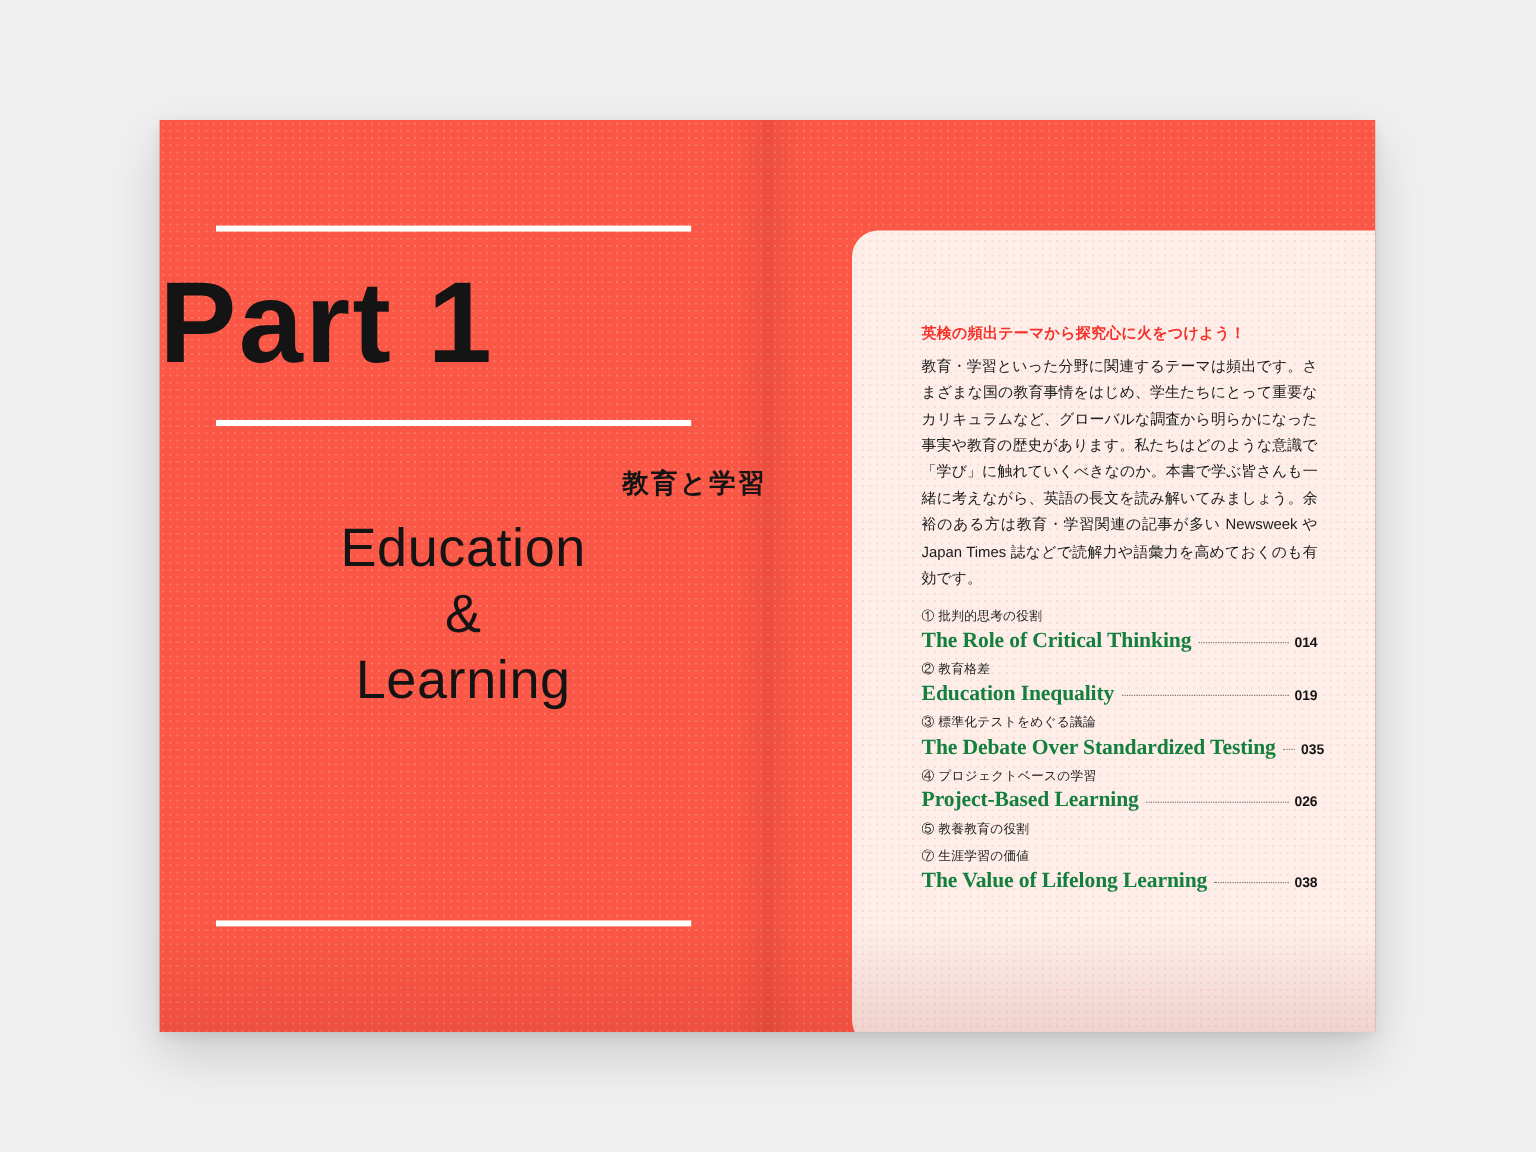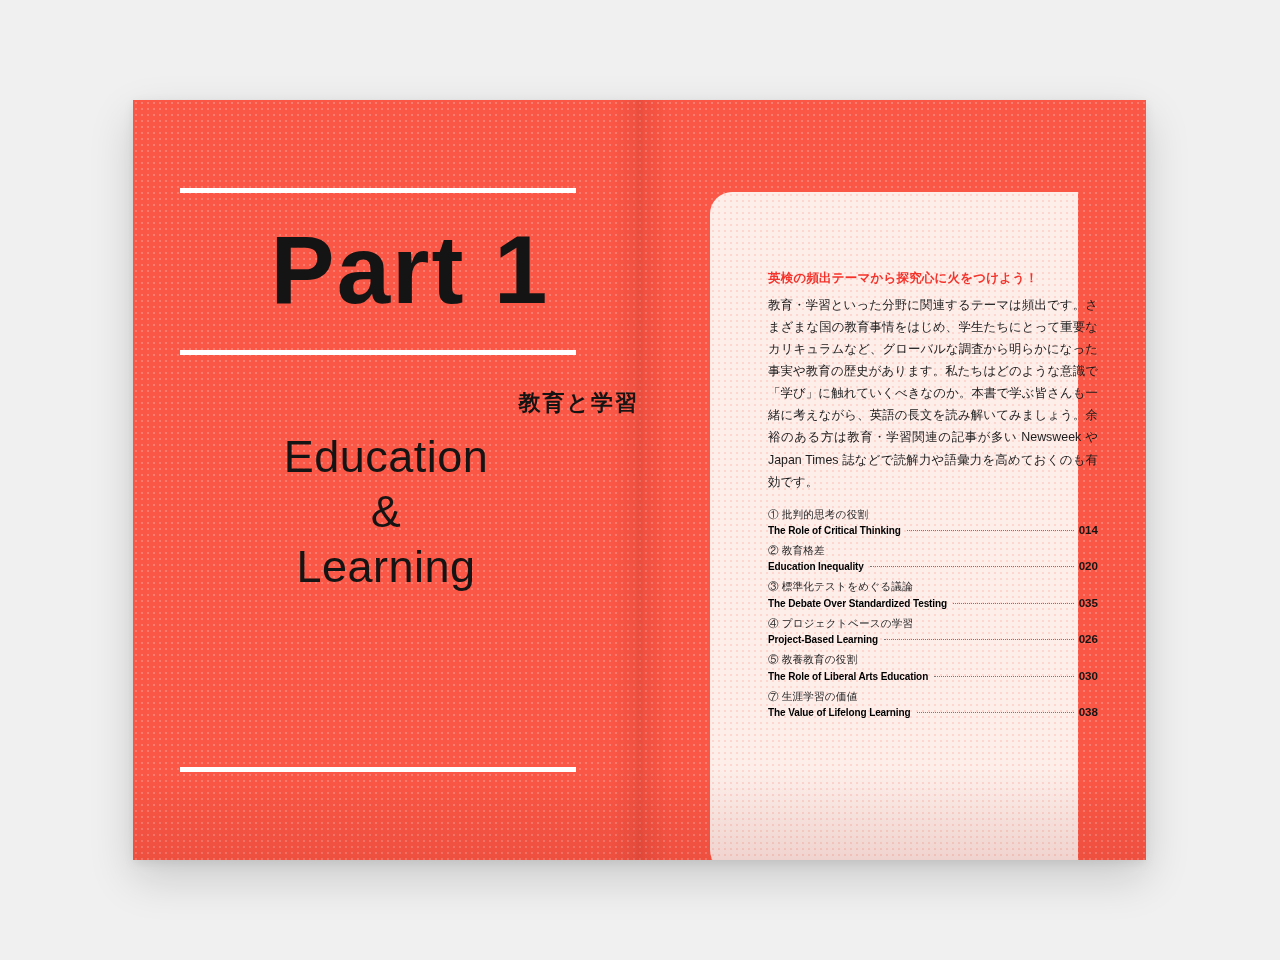--- a/index.html
+++ b/index.html
@@ -79,27 +79,26 @@
   }
   .rule.top    { top: 88px; }
   .rule.mid    { top: 250px; }
   .rule.bottom { top: 667px; }
 
   .part-title {
     position: absolute;
     left: 0;
     top: 122px;
     width: 506px;
-    text-align: center;
+    text-align: left;
     font-size: 96px;
     line-height: 1;
     font-weight: 700;
     color: #141414;
     letter-spacing: 2px;
-    padding-left: 24px;
   }
 
   .jp-subtitle {
     position: absolute;
     left: 0;
     top: 288px;
     width: 506px;
     text-align: right;
     font-size: 22px;
     font-weight: 700;
@@ -118,21 +117,21 @@
     font-weight: 400;
     color: #141414;
     letter-spacing: 0.5px;
   }
 
   
   .panel {
     position: absolute;
     left: 577px;
     top: 92px;
-    width: 368px;
+    width: 436px;
     height: 680px;
     background: #fdeeea;
     border-top-left-radius: 22px;
     border-bottom-left-radius: 22px;
   }
   .panel::before {
     content: "";
     position: absolute;
     inset: 0;
     border-top-left-radius: 22px;
@@ -163,33 +162,33 @@
   }
 
   
   .toc { margin-top: 4px; }
   .toc-item { margin-bottom: 7px; }
   .toc-jp {
     font-size: 10.6px;
     color: #242424;
     letter-spacing: 0.2px;
     line-height: 1.45;
-    font-family: Liberation Serif, serif;
   }
   .toc-row {
     display: flex;
     align-items: baseline;
     margin-top: 1px;
   }
   .toc-en {
-    font-size: 10px;
-    font-weight: 700;
-    color: #000000;
+    font-size: 18px;
+    font-weight: 700;
+    color: #15803d;
     white-space: nowrap;
     letter-spacing: -0.1px;
+    font-family: Liberation Serif, serif;
   }
   .toc-dots {
     flex: 1 1 auto;
     margin: 0 5px 0 6px;
     border-bottom: 1.4px dotted #7a7a7a;
     transform: translateY(-3px);
     min-width: 10px;
   }
   .toc-page {
     font-size: 11.6px;
@@ -243,21 +242,21 @@
         </div>
 
         <div class="toc-item">
           <div class="toc-jp">
             <span>②</span>
             <span>教育格差</span>
           </div>
           <div class="toc-row">
             <span class="toc-en">Education Inequality</span>
             <span class="toc-dots"></span>
-            <span class="toc-page">020</span>
+            <span class="toc-page">019</span>
           </div>
         </div>
 
         <div class="toc-item">
           <div class="toc-jp">
             <span>③</span>
             <span>標準化テストをめぐる議論</span>
           </div>
           <div class="toc-row">
             <span class="toc-en">The Debate Over Standardized Testing</span>
@@ -275,25 +274,20 @@
             <span class="toc-en">Project-Based Learning</span>
             <span class="toc-dots"></span>
             <span class="toc-page">026</span>
           </div>
         </div>
 
         <div class="toc-item">
           <div class="toc-jp">
             <span>⑤</span>
             <span>教養教育の役割</span>
-          </div>
-          <div class="toc-row">
-            <span class="toc-en">The Role of Liberal Arts Education</span>
-            <span class="toc-dots"></span>
-            <span class="toc-page">030</span>
           </div>
         </div>
 
 
         <div class="toc-item">
           <div class="toc-jp">
             <span>⑦</span>
             <span>生涯学習の価値</span>
           </div>
           <div class="toc-row">

